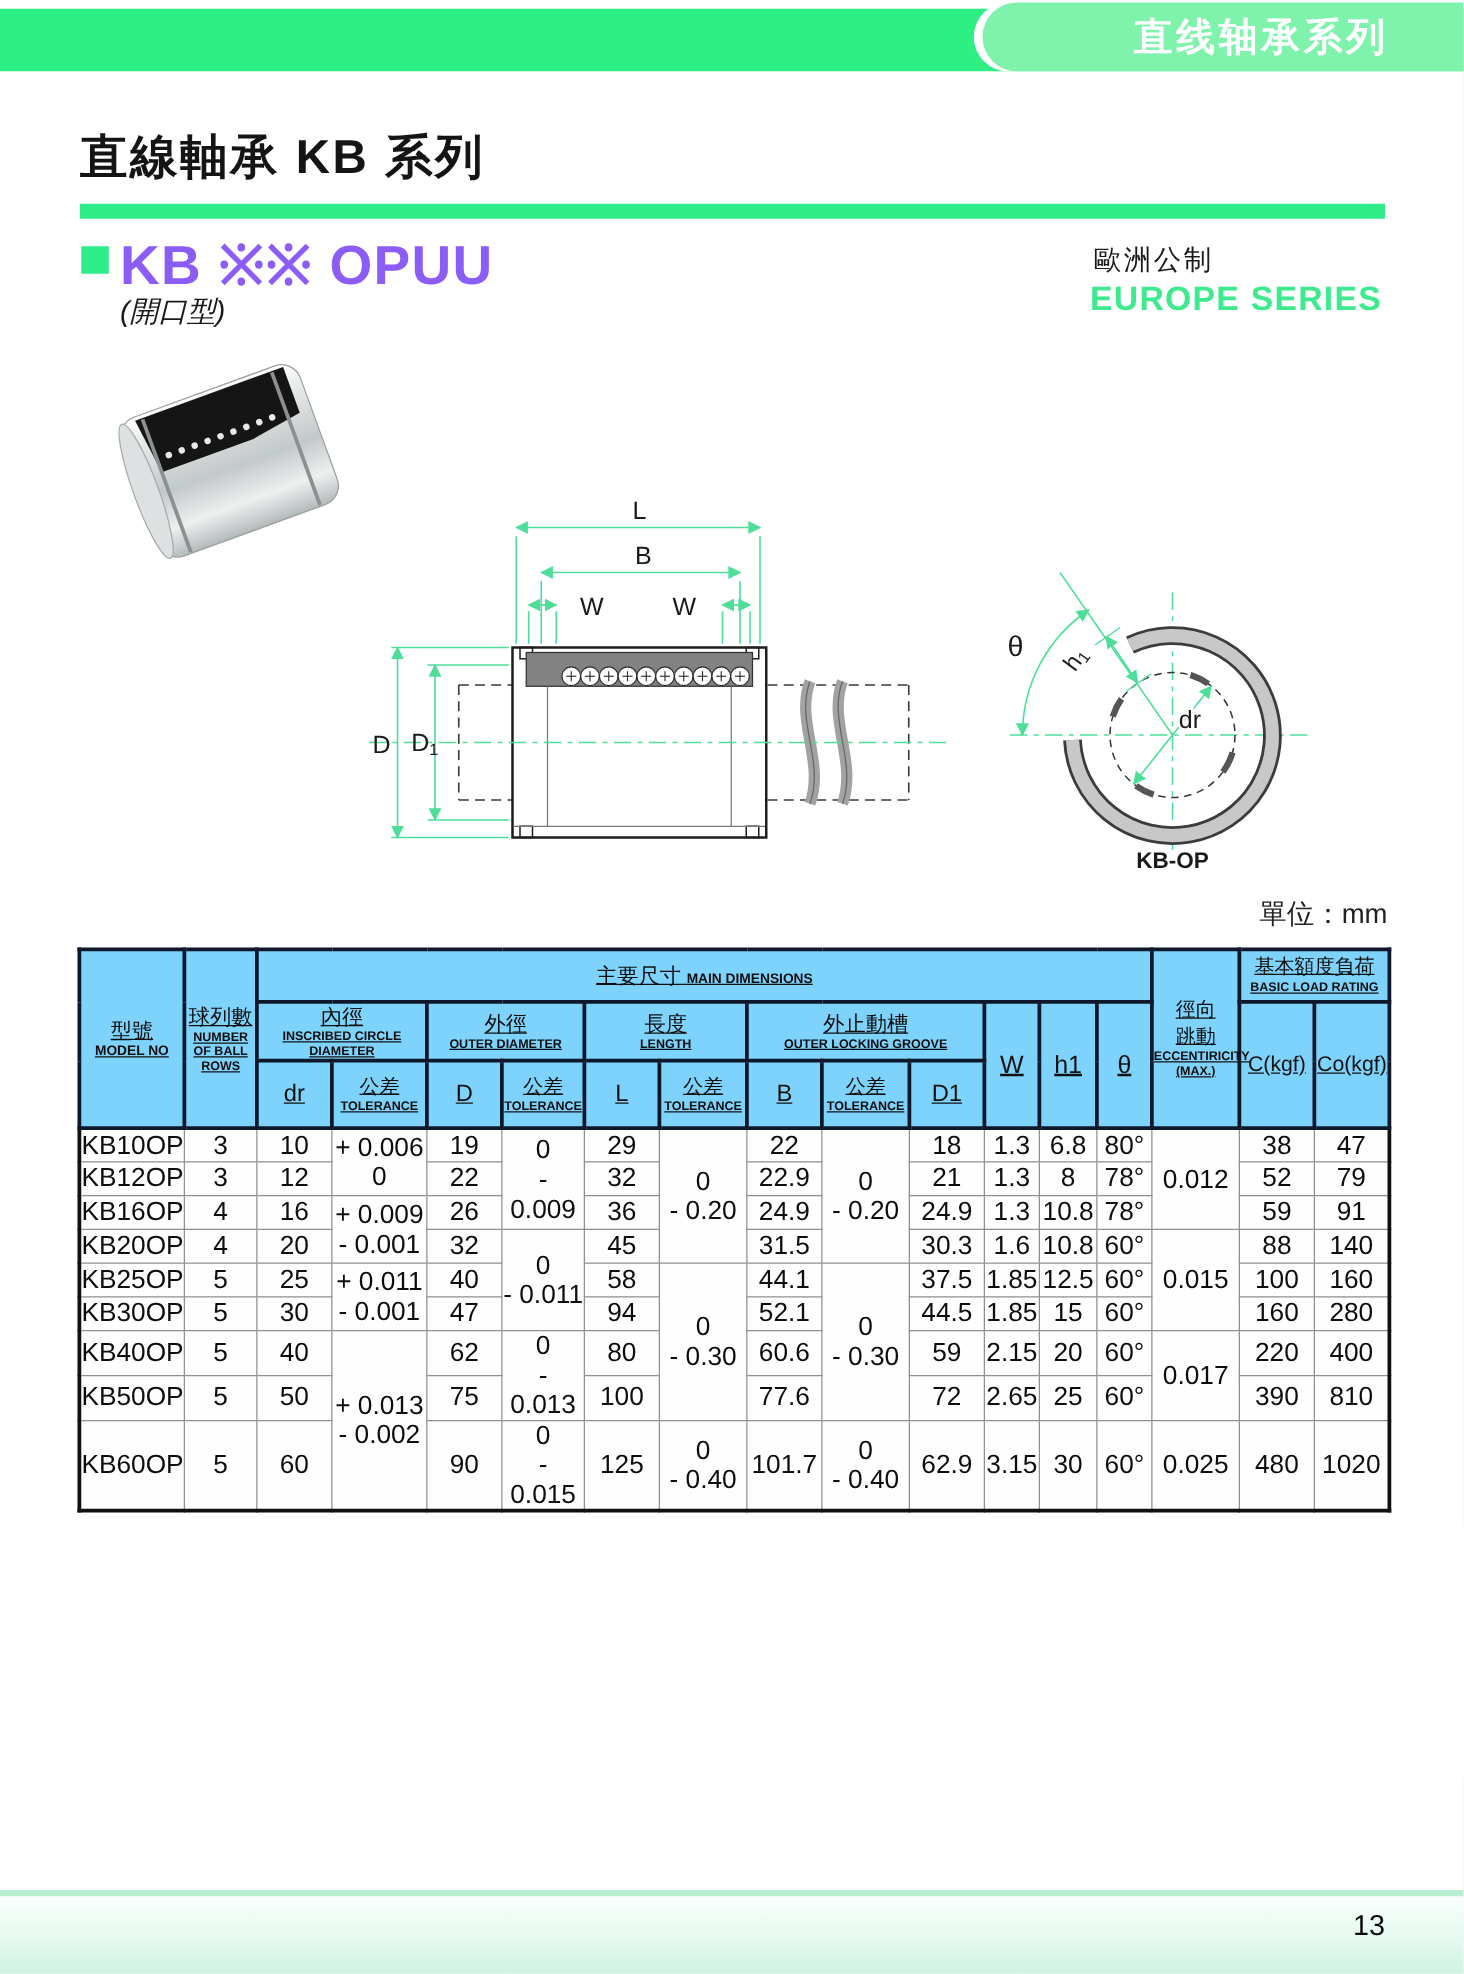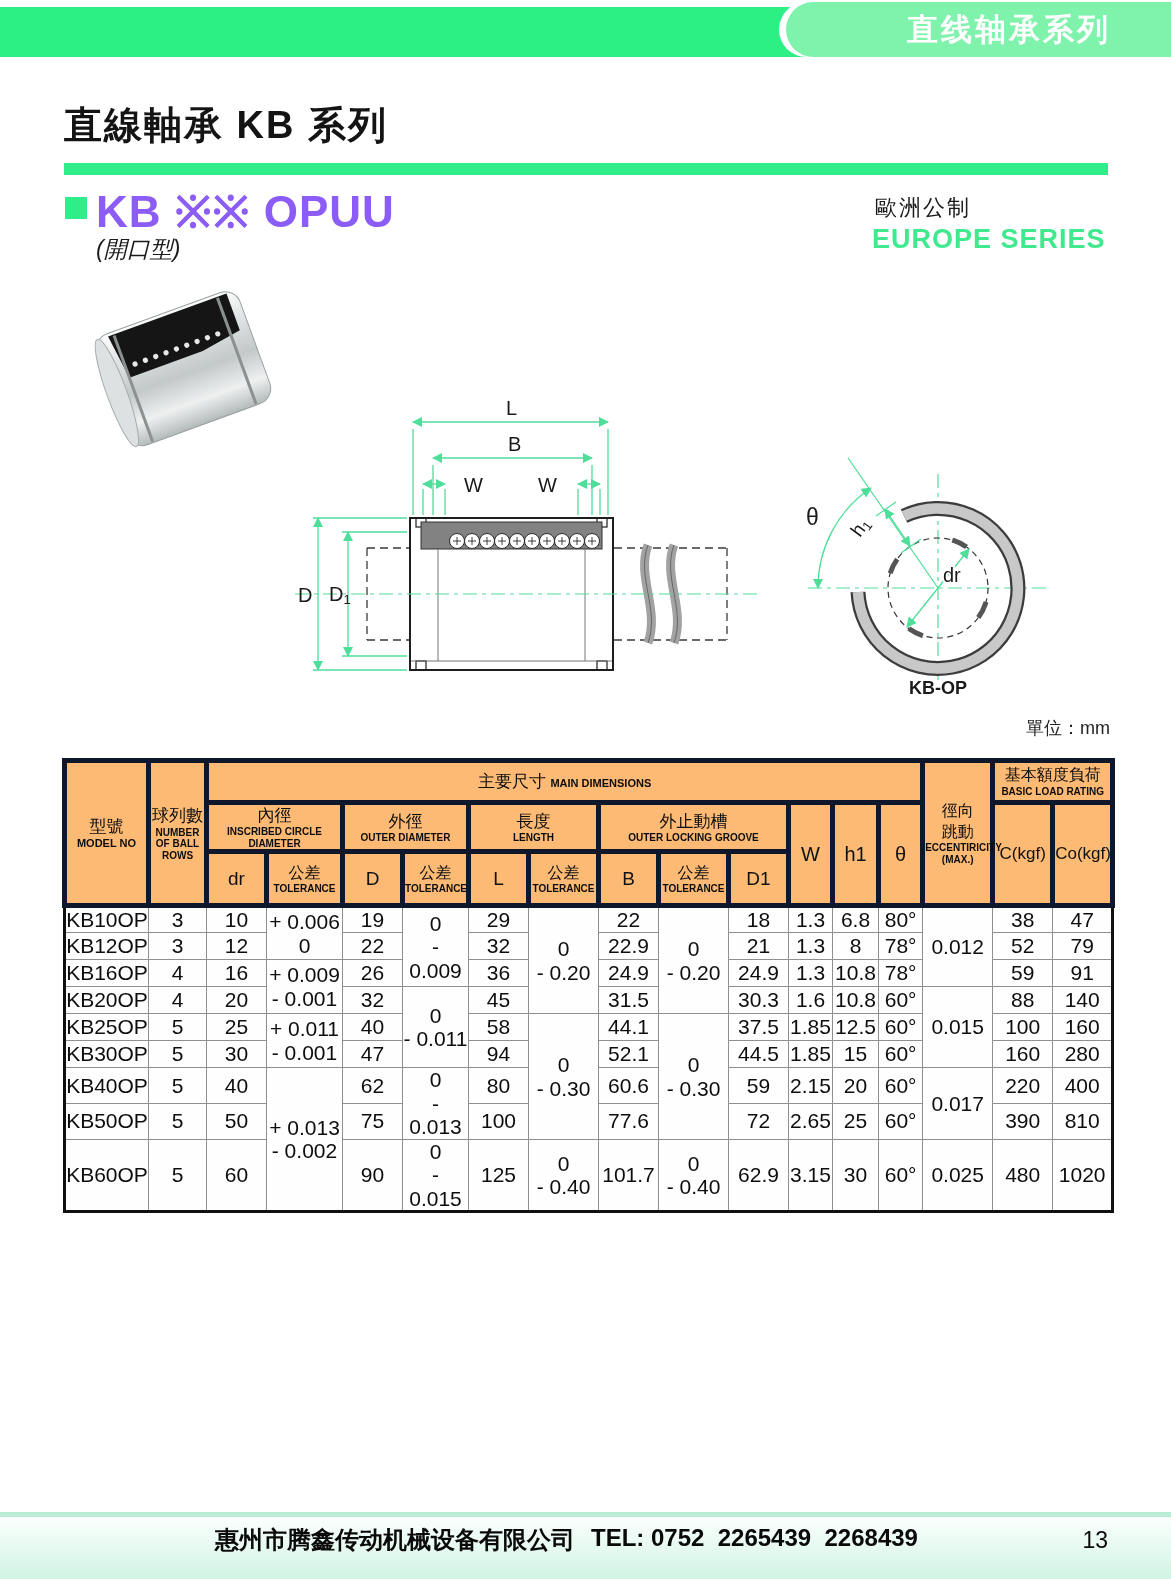--- a/index.html
+++ b/index.html
@@ -14,26 +14,26 @@
   
   .page-title{position:absolute;left:64px;top:100px;font-size:38px;font-weight:bold;letter-spacing:2px;color:#141414;}
   .title-underline{position:absolute;left:64px;top:163px;width:1044px;height:12px;background:#2fee8a;}
   .sq-bullet{position:absolute;left:65px;top:197px;width:22px;height:22px;background:#2fee8a;}
   .product-heading{position:absolute;left:96px;top:180px;font-size:44px;font-weight:600;color:#8b5cf6;letter-spacing:1px;}
   .product-sub{position:absolute;left:96px;top:234px;font-size:23px;color:#1a1a1a;font-style:italic;}
   .region-zh{position:absolute;left:875px;top:193px;font-size:22px;color:#1a1a1a;letter-spacing:2px;}
   .region-en{position:absolute;left:872px;top:224px;font-size:27px;font-weight:bold;color:#3fe98d;letter-spacing:1px;}
   
   svg{position:absolute;}
-  .unit-note{position:absolute;right:61px;top:716px;font-size:18px;color:#222;}
+  .unit-note{position:absolute;right:61px;top:716px;font-size:22px;color:#222;}
   
   table.spec{position:absolute;left:62px;top:758px;width:1048px;border-collapse:collapse;
              table-layout:fixed;border:3px solid #101010;}
   table.spec thead{border-bottom:3px solid #101010;}
-  table.spec th{border:5px solid #0f172a;background:#fdba74;font-weight:normal;padding:0;}
+  table.spec th{border:3px solid #0f172a;background:#7dd3fc;font-weight:normal;padding:0;text-decoration:underline;}
   table.spec td{border:1px solid #8f8f8f;text-align:center;font-size:21px;padding:0;color:#0d0d0d;background:#fdfefd;}
   .zh17{font-size:17px;line-height:1.25;color:#0d0d0d;}
   .zh16{font-size:16px;line-height:1.3;color:#0d0d0d;}
   .en11{font-size:11px;font-weight:bold;line-height:1.2;color:#0d0d0d;}
   .en10{font-size:10px;font-weight:bold;line-height:1.15;color:#0d0d0d;}
   .sym19{font-size:19px;}
   .sym20{font-size:20px;}
   .kgf{font-size:17px;}
   td.model{text-align:left;padding-left:9px;font-size:21px;}
   td.tol{font-size:18px;line-height:1.12;}
@@ -456,19 +456,15 @@
         <td class="small">30</td>
         <td class="small">60°</td>
         <td>0.025</td>
         <td>480</td>
         <td>1020</td>
       </tr>
     </tbody>
   </table>
 
   <div class="footer-band"></div>
-  <div class="footer-line">
-    <span class="footer-company">惠州市腾鑫传动机械设备有限公司</span>
-    <span class="footer-tel">TEL: 0752  2265439  2268439</span>
-  </div>
   <div class="page-number">13</div>
 
 </div>
 
 </body></html>

